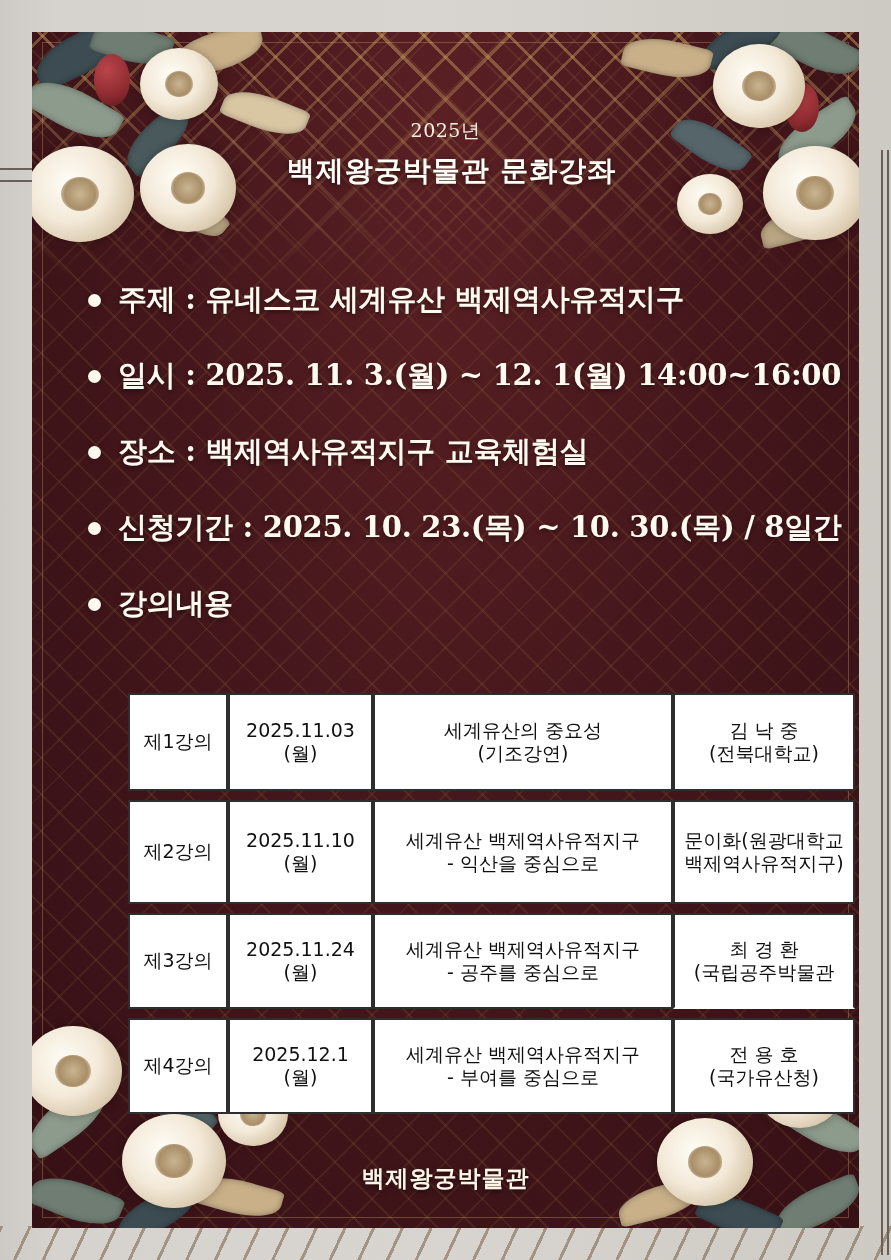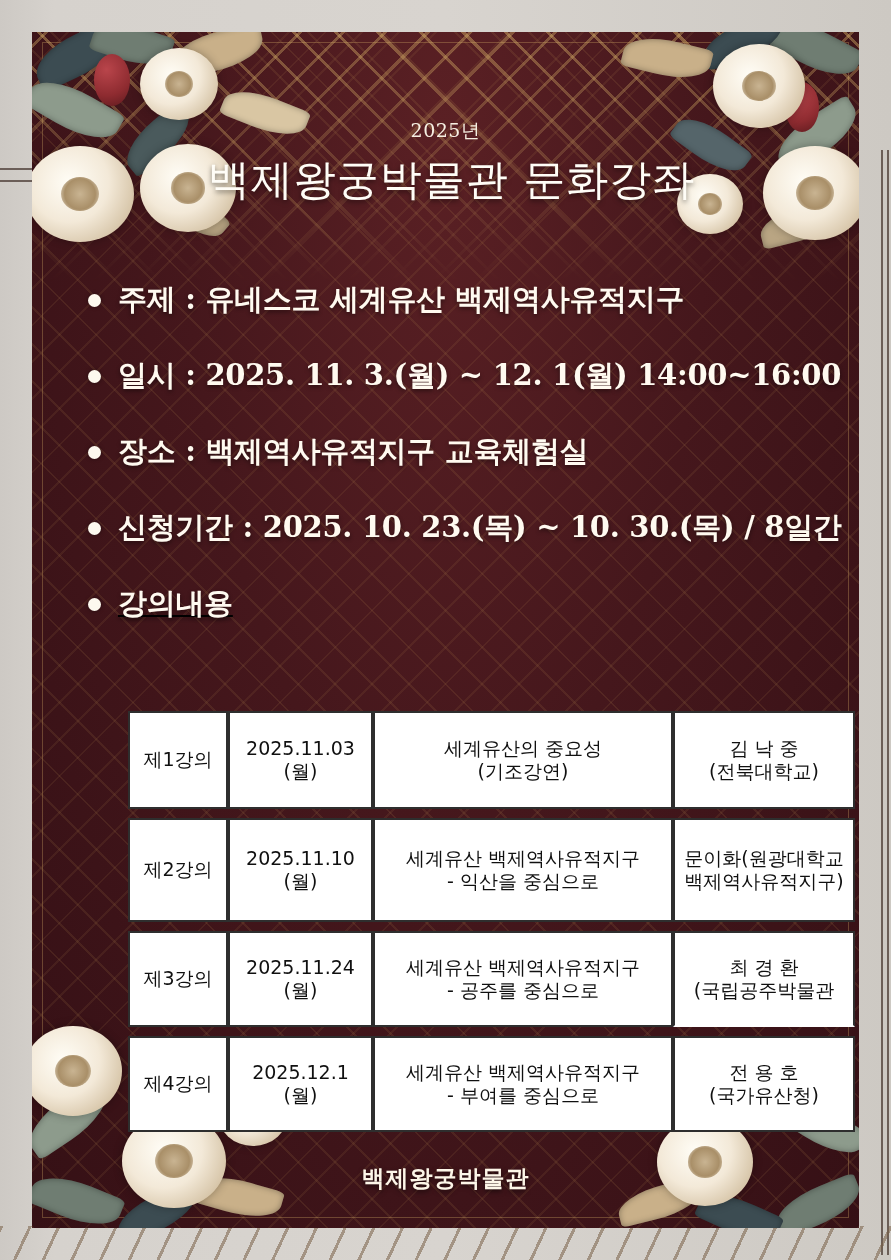--- a/index.html
+++ b/index.html
@@ -105,22 +105,22 @@
   }
   .year {
     color: #f6efe2;
     font-size: 19px;
     letter-spacing: .5px;
     margin-bottom: 8px;
     font-family: "DejaVu Serif", serif;
   }
   .main-title {
     color: #fffdf7;
-    font-size: 42px;
-    font-weight: normal;
+    font-size: 28px;
+    font-weight: bold;
     letter-spacing: 1px;
     font-family: "DejaVu Serif", serif;
     text-shadow: 0 2px 5px rgba(0,0,0,.5);
     padding-left: 12px;
   }
 
   
   .info-list {
     position: absolute;
     left: 56px; right: 24px; top: 248px;
@@ -141,26 +141,26 @@
   }
   .info-text {
     color: #fffaf0;
     font-size: 29px;
     font-weight: bold;
     font-family: "DejaVu Serif", serif;
     letter-spacing: -.3px;
     text-shadow: 0 2px 4px rgba(0,0,0,.45);
     white-space: nowrap;
   }
-  .info-row.lec { margin-bottom: 14px; text-decoration: underline; }
+  .info-row.lec { margin-bottom: 14px; }
 
   
   .table-wrap {
     position: absolute;
-    left: 96px; top: 670px;
+    left: 96px; top: 652px;
     width: 718px;
     z-index: 5;
   }
   table.lecture-table {
     width: 727px;
     border-collapse: separate;
     border-spacing: 0 9px;
   }
   table.lecture-table td {
     background: #ffffff;

